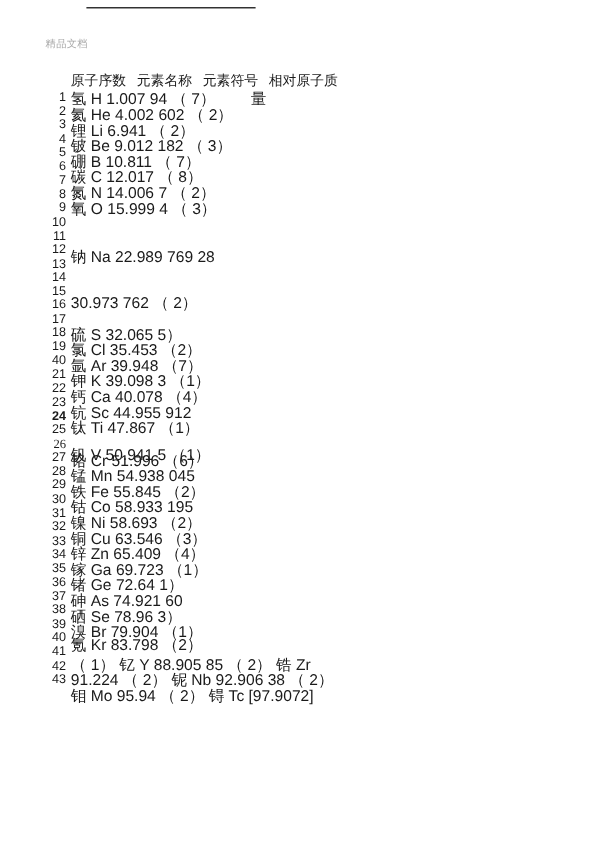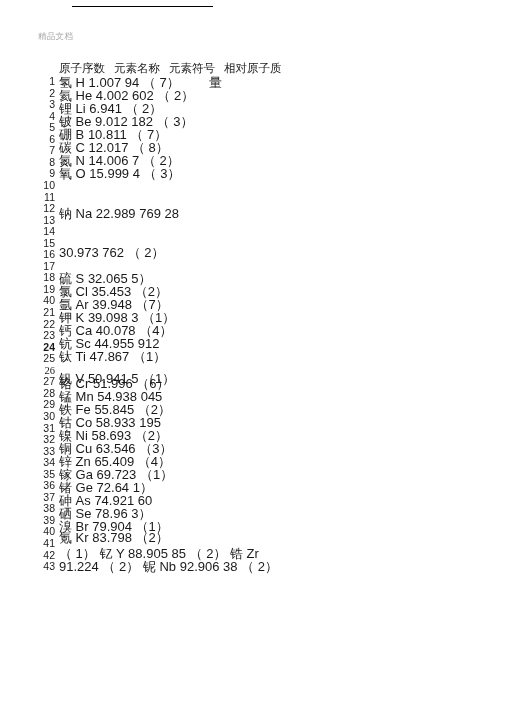--- a/index.html
+++ b/index.html
@@ -189,18 +189,19 @@
           <div class="line" style="position: absolute; left: 0px; top: 365.96px; line-height: 13px;">铜 Cu 63.546 （3）</div>
           <div class="line" style="position: absolute; left: 0px; top: 379.03px; line-height: 13px;">锌 Zn 65.409 （4）</div>
           <div class="line" style="position: absolute; left: 0px; top: 392.1px; line-height: 13px;">镓 Ga 69.723 （1）</div>
           <div class="line" style="position: absolute; left: 0px; top: 405.17px; line-height: 13px;">锗 Ge 72.64 1）</div>
           <div class="line" style="position: absolute; left: 0px; top: 418.24px; line-height: 13px;">砷 As 74.921 60</div>
           <div class="line" style="position: absolute; left: 0px; top: 431.31px; line-height: 13px;">硒 Se 78.96 3）</div>
           <div class="line" style="position: absolute; left: 0px; top: 444.38px; line-height: 13px;">溴 Br 79.904 （1）</div>
           <div class="line" style="position: absolute; left: 0px; top: 455px; line-height: 13px;">氪 Kr 83.798 （2）</div>
           <div class="line" style="position: absolute; left: 0px; top: 470.52px; line-height: 13px;">（ 1） 钇 Y 88.905 85 （ 2） 锆 Zr</div>
           <div class="line" style="position: absolute; left: 0px; top: 483.59px; line-height: 13px;">91.224 （ 2） 铌 Nb 92.906 38 （ 2）</div>
+          <div class="line" style="position: absolute; left: 0px; top: 496.66px; line-height: 13px;">钼 Mo 95.94 （ 2） 锝 Tc [97.9072]</div>
           <div class="line" style="position: absolute; left: 150px; top: 0px; line-height: 13px;">量</div>
         </div>
     </div>
 
   </div>
 </div>
 
 </body></html>

